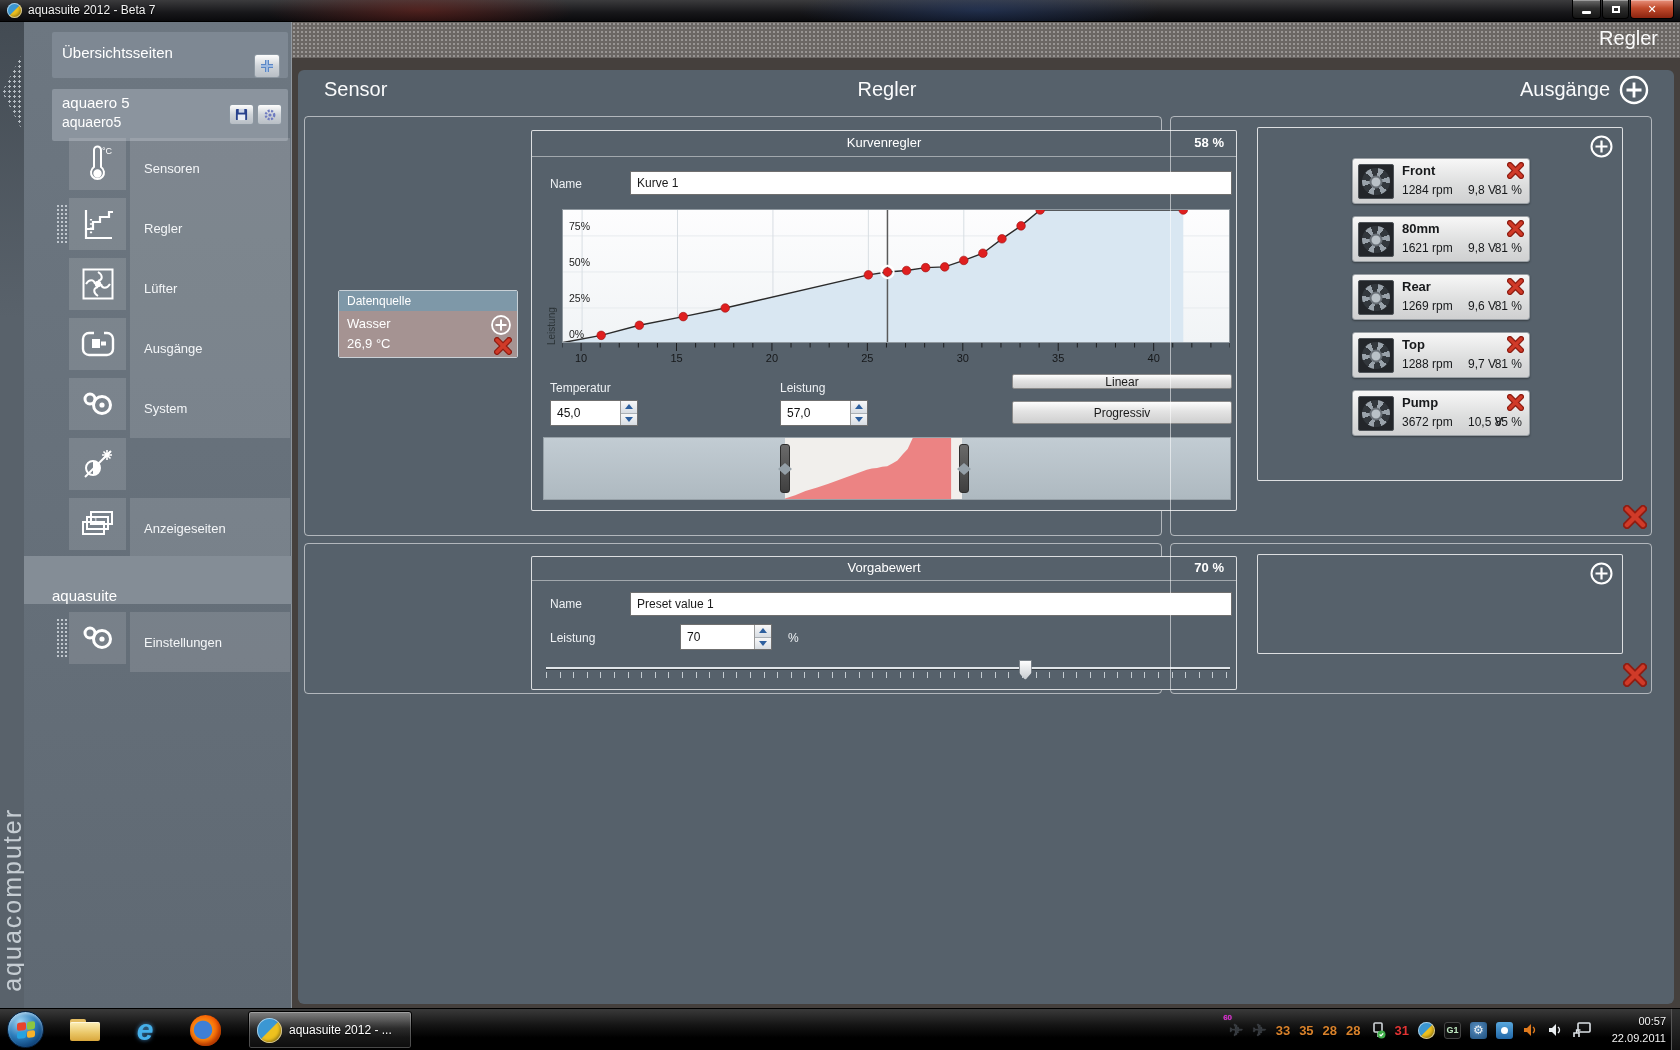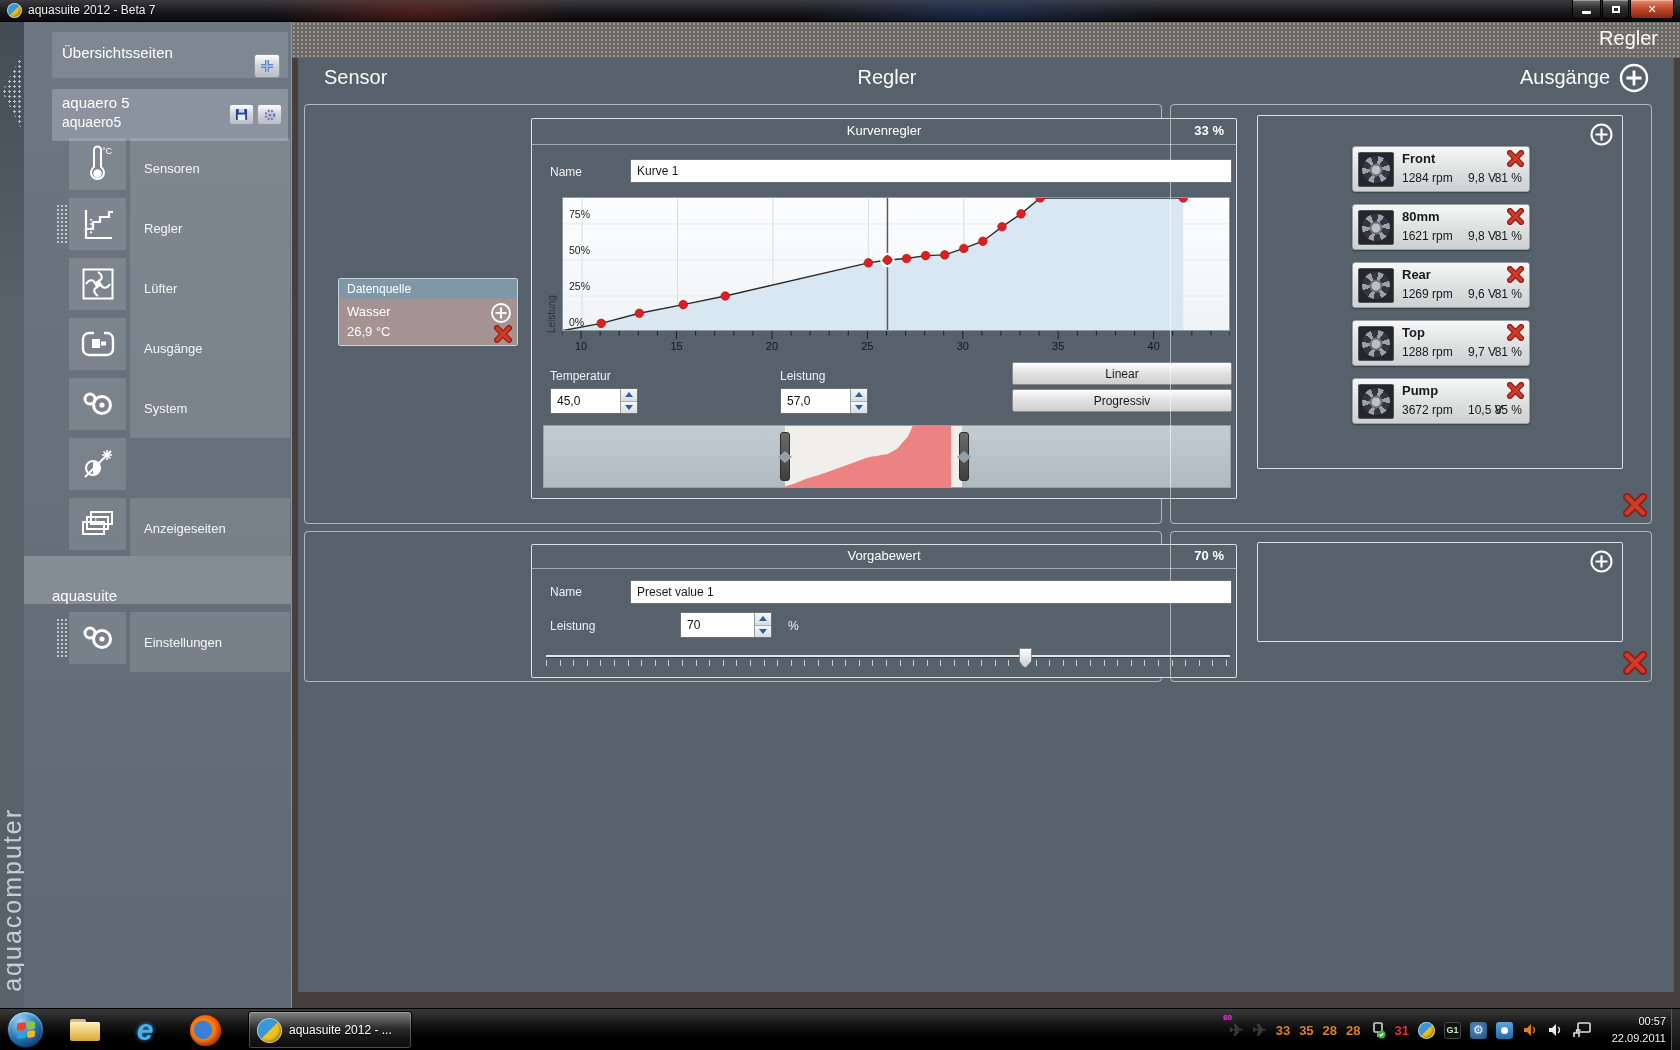--- a/index.html
+++ b/index.html
@@ -55,21 +55,21 @@
     display:flex;align-items:center;font-size:13px;color:#f4f6f8;padding-left:14px;}
   .drag-dots{position:absolute;left:-13px;top:6px;width:11px;height:40px;
     background-image:radial-gradient(circle,#cfd6dc 1px,transparent 1.1px);background-size:4px 4px;opacity:.85;}
   .section-band{position:absolute;left:0;width:268px;height:48px;background:#848d96;
     display:flex;align-items:flex-end;padding-left:28px;font-size:15px;}
   
   .content{position:absolute;left:292px;top:22px;width:1388px;height:986px;background:#45403d;}
   .texband{position:absolute;left:0;top:0;width:1388px;height:36px;background-color:#6b6764;
     background-image:radial-gradient(circle,rgba(255,255,255,.30) 1px,transparent 1.1px);background-size:4px 4px;}
   .texband .pgtitle{position:absolute;right:22px;top:5px;font-size:20px;color:#fafafa;}
-  .mainpanel{position:absolute;left:6px;top:36px;width:1376px;height:934px;background:#56616b;border-radius:0;}
+  .mainpanel{position:absolute;left:6px;top:48px;width:1376px;height:934px;background:#56616b;border-radius:6px;}
   .colhdr{position:absolute;top:8px;font-size:20px;color:#fafbfc;}
   .rowbox{position:absolute;border:1px solid rgba(255,255,255,.55);border-radius:4px;}
   
   .panel{position:absolute;border:1px solid rgba(255,255,255,.8);border-radius:2px;background:#56616b;}
   .panel-hdr{position:absolute;left:0;top:0;right:0;height:26px;border-bottom:1px solid rgba(255,255,255,.45);}
   .panel-hdr .t{position:absolute;left:0;right:0;top:4px;text-align:center;font-size:13px;}
   .panel-hdr .v{position:absolute;right:12px;top:4px;font-size:13px;font-weight:bold;}
   .flabel{position:absolute;font-size:12px;color:#eef1f4;}
   .tfield{position:absolute;background:#fff;border:1px solid #6f6f6f;color:#1a1a1a;
     font-size:12px;display:flex;align-items:center;padding-left:6px;}
@@ -351,21 +351,21 @@
                   <path d="M3 3l12 12M15 3L3 15" stroke="#8f1d12" stroke-width="6" stroke-linecap="round"></path>
                   <path d="M3 3l12 12M15 3L3 15" stroke="#d03a28" stroke-width="3.4" stroke-linecap="round"></path>
                 </svg>
             </div>
           </div>
         </div>
 
         <div class="panel" style="left:226px;top:13px;width:706px;height:381px;">
           <div class="panel-hdr">
             <span class="t">Kurvenregler</span>
-            <span class="v">33 %</span>
+            <span class="v">58 %</span>
           </div>
           <span class="flabel" style="left:18px;top:46px;">Name</span>
           <div class="tfield" style="left:98px;top:40px;width:602px;height:24px;">
             <span>Kurve 1</span>
           </div>
 
           <div class="ylab" style="left:14px;top:80px;height:134px;">Leistung</div>
           <div class="plot" style="left:30px;top:78px;width:668px;height:134px;" id="curve-plot">
               <svg viewBox="0 0 668 134" width="668" height="134" preserveAspectRatio="none">
                 <line x1="0" y1="97.97849462365592" x2="668" y2="97.97849462365592" stroke="#e7ebee" stroke-width="1"></line>
@@ -468,21 +468,21 @@
             <span class="val">57,0</span>
             <span class="btns">
                 <span class="sb">
                   <i class="tri-up"></i>
                 </span>
                 <span class="sb">
                   <i class="tri-dn"></i>
                 </span>
               </span>
           </div>
-          <div class="btn" style="left:480px;top:243px;width:220px;height:23px;">Linear</div>
+          <div class="btn" style="left:480px;top:243px;width:220px;height:15px;">Linear</div>
           <div class="btn" style="left:480px;top:270px;width:220px;height:23px;">Progressiv</div>
 
           <div class="rs" style="left:11px;top:306px;width:688px;height:63px;" id="range-sel">
             <div class="side" style="left: 0px; width: 240.8px;" id="rs-left"></div>
             <div class="mid" id="rs-mid" style="left: 240.8px; width: 178.88px;">
                 <svg viewBox="0 0 100 40" preserveAspectRatio="none" width="100%" height="100%">
                   <path d="M0 40 L0 39.6 L5.714285714285714 37.6 L11.428571428571429 34.8 L18.000000000000004 32.4 L24.285714285714285 30 L45.714285714285715 20.8 L48.57142857142857 20 L51.42857142857142 19.6 L54.285714285714285 18.799999999999997 L57.14285714285714 18.599999999999998 L60 16.8 L62.857142857142854 14.8 L65.71428571428571 10.8 L68.57142857142857 7.200000000000003 L71.42857142857143 0 L92.85714285714286 0 L92.85714285714286 40 Z" fill="#ec8383"></path>
                 </svg>
               </div>
             <div class="side" style="right: 0px; left: auto; width: 268.32px;" id="rs-right"></div>

